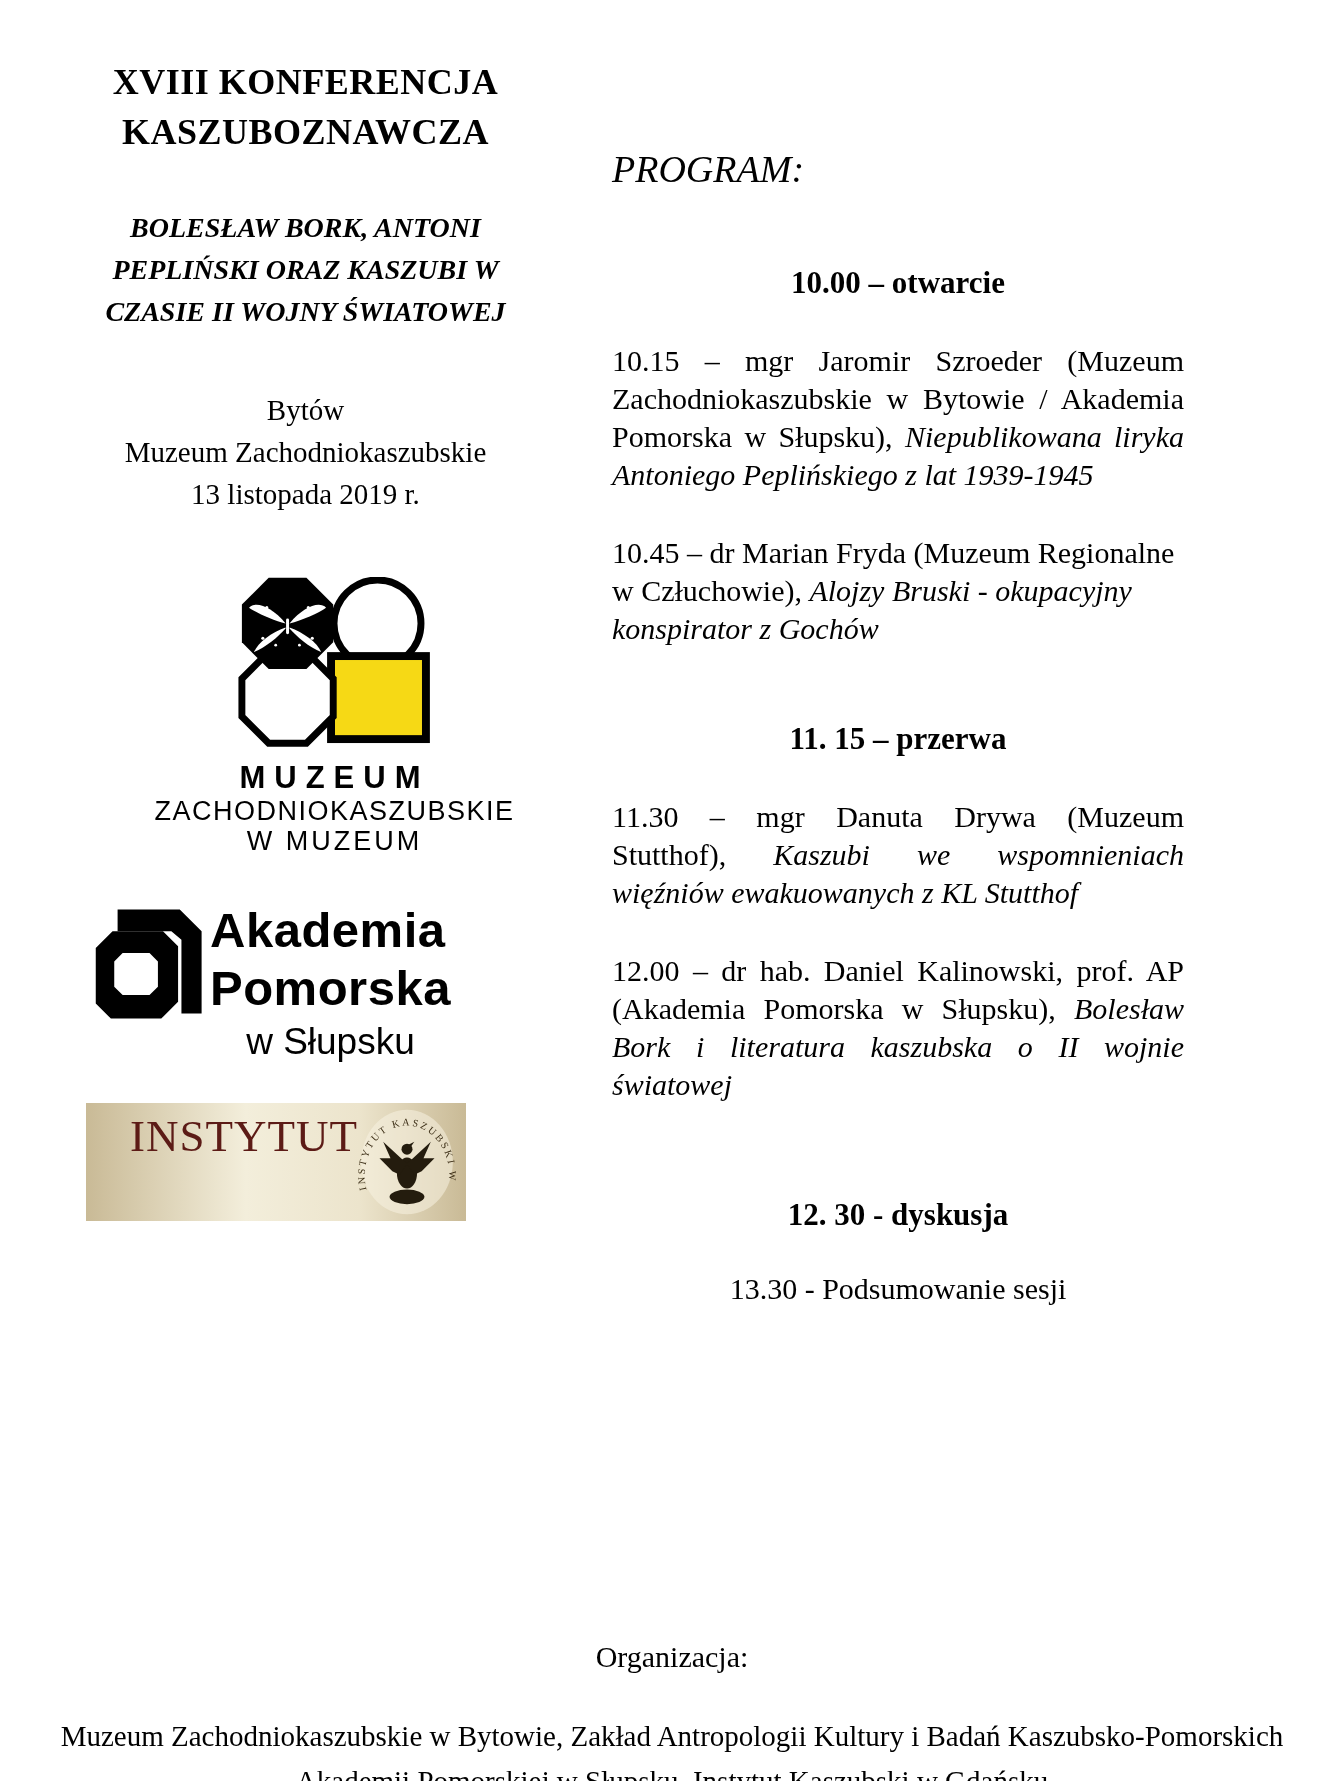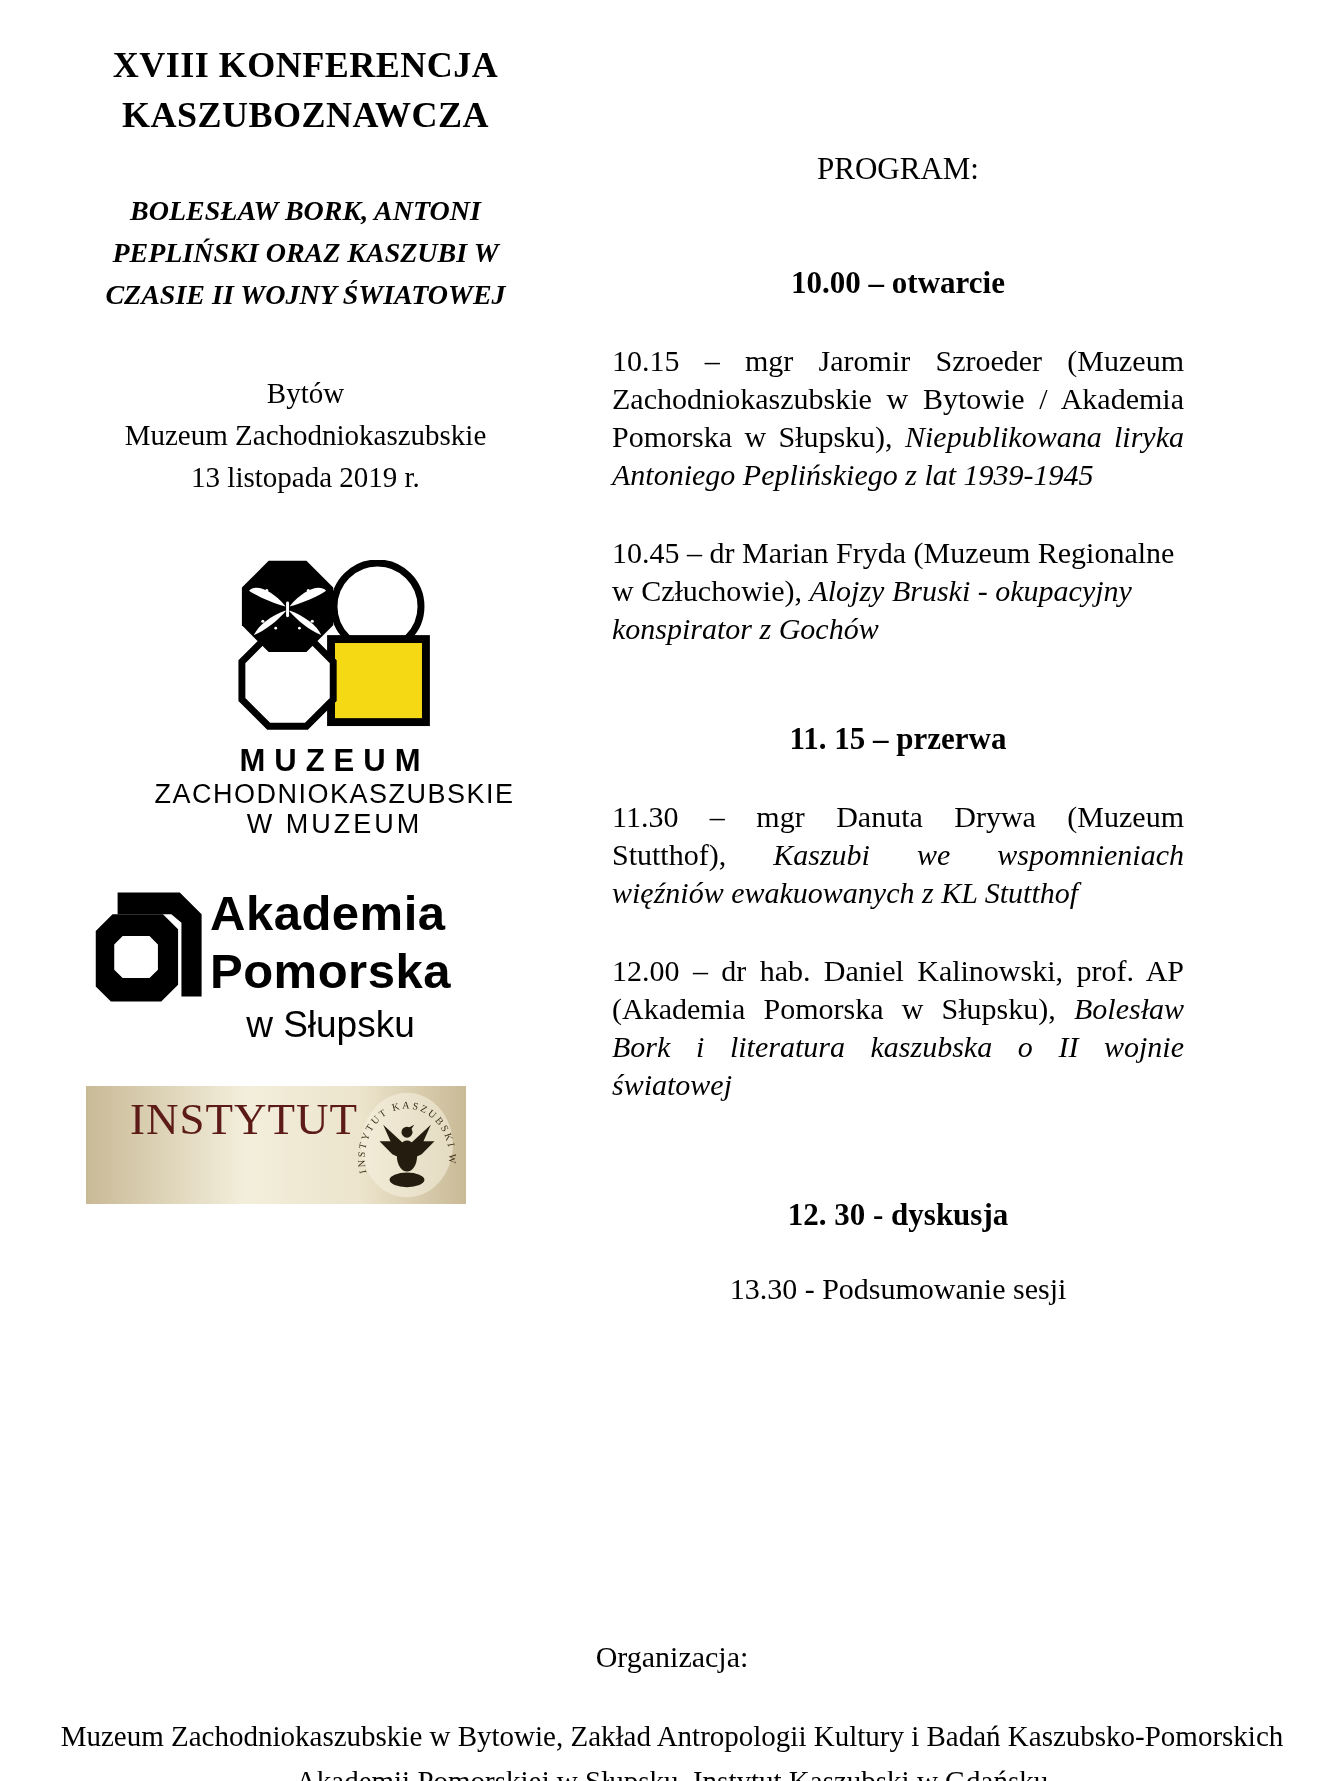--- a/index.html
+++ b/index.html
@@ -2,21 +2,21 @@
 <html><head>
 <meta charset="utf-8">
 <style>
   html,body{margin:0;padding:0;}
   body{
     width:1344px;height:1781px;position:relative;background:#ffffff;color:#000;
     font-family:"Liberation Serif", serif;
     -webkit-font-smoothing:antialiased;
   }
   
-  .left-col{position:absolute;left:78px;top:41px;width:455px;text-align:center;}
+  .left-col{position:absolute;left:78px;top:58px;width:455px;text-align:center;}
   .conf-title{font-weight:bold;font-size:36px;line-height:1.38;letter-spacing:.5px;}
   .conf-subtitle{font-weight:bold;font-style:italic;font-size:28px;line-height:1.5;margin-top:50px;}
   .venue{font-size:29px;line-height:1.45;margin-top:56px;}
   .muzeum-block{margin-top:62px;margin-left:58px;}
   .muzeum-name{font-family:"Liberation Sans", sans-serif;margin-top:10px;line-height:1.12;}
   .muzeum-name .l1{font-weight:bold;font-size:31px;letter-spacing:9px;}
   .muzeum-name .l2{font-size:27px;letter-spacing:1.5px;}
   .muzeum-name .l3{font-size:27px;letter-spacing:3px;}
   .akademia-row{display:flex;align-items:flex-start;margin-top:44px;margin-left:6px;text-align:left;}
   .ak-text{font-family:"Liberation Sans", sans-serif;}
@@ -24,21 +24,21 @@
   .ak-text .small{font-size:37px;text-align:center;margin-top:3px;}
   .instytut-banner{position:relative;margin-top:40px;margin-left:8px;width:380px;height:118px;
     background:linear-gradient(90deg,#c9b astra 0%);
     background:linear-gradient(90deg,#c9ba96 0%,#f3eedb 42%,#ece4cc 72%,#c9ba96 100%);
     text-align:left;}
   .inst-text{padding:10px 0 0 44px;color:#5c1b16;font-size:45px;line-height:1.06;letter-spacing:1px;}
   .inst-text .l2{margin-left:56px;}
   .seal{position:absolute;right:4px;top:2px;}
   
   .right-col{position:absolute;left:612px;top:0;width:572px;font-size:30px;line-height:38px;}
-  .program-heading{font-size:31px;text-align:center;margin:150px 0 0 0;}
+  .program-heading{font-size:38px;margin:150px 0 0 0;font-style:italic;}
   .prog-item{margin:38px 0 0 0;}
   .prog-item .talk-title{font-style:italic;}
   .prog-item.center-bold{text-align:center;font-weight:bold;font-size:31px;margin-top:72px;}
   .prog-item.center{text-align:center;margin-top:36px;}
   .prog-item.justify{text-align:justify;margin-top:40px;}
   .prog-item.left{text-align:left;margin-top:40px;}
   .prog-item:nth-child(1){margin-top:76px;}
   .prog-item:nth-child(7){margin-top:92px;}
   
   .footer{position:absolute;left:0;top:1640px;width:100%;text-align:center;}

